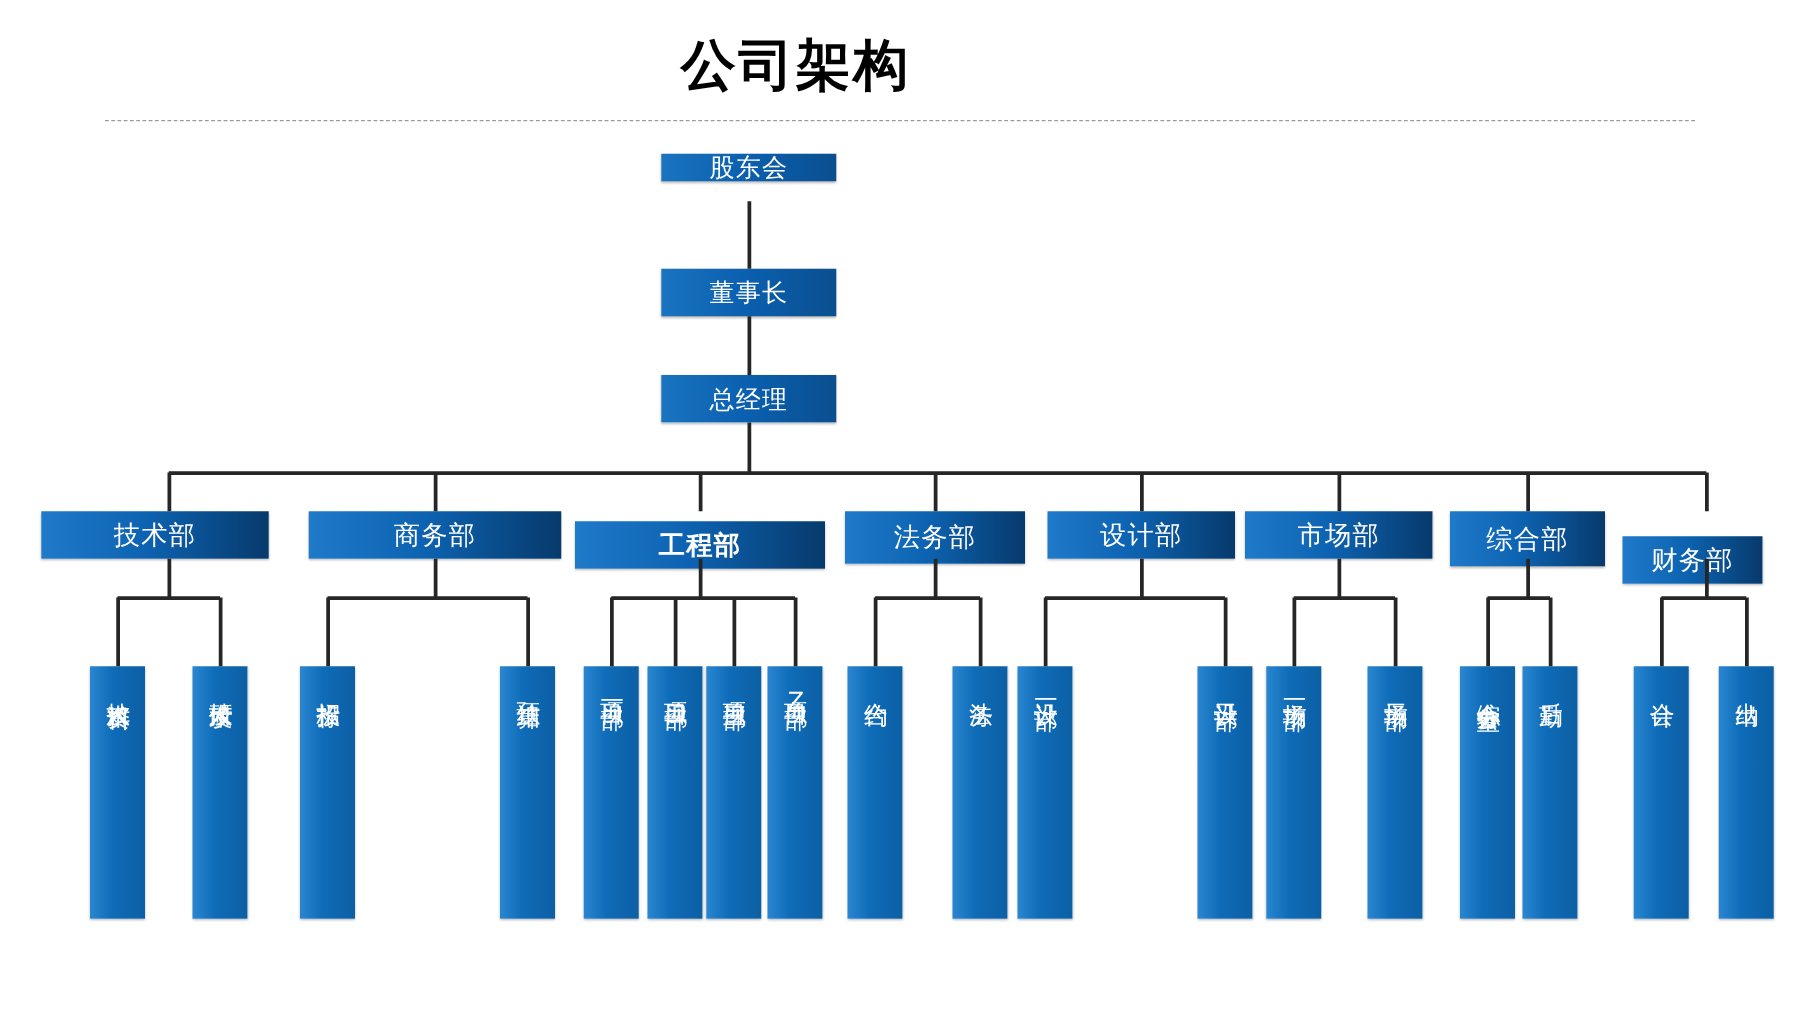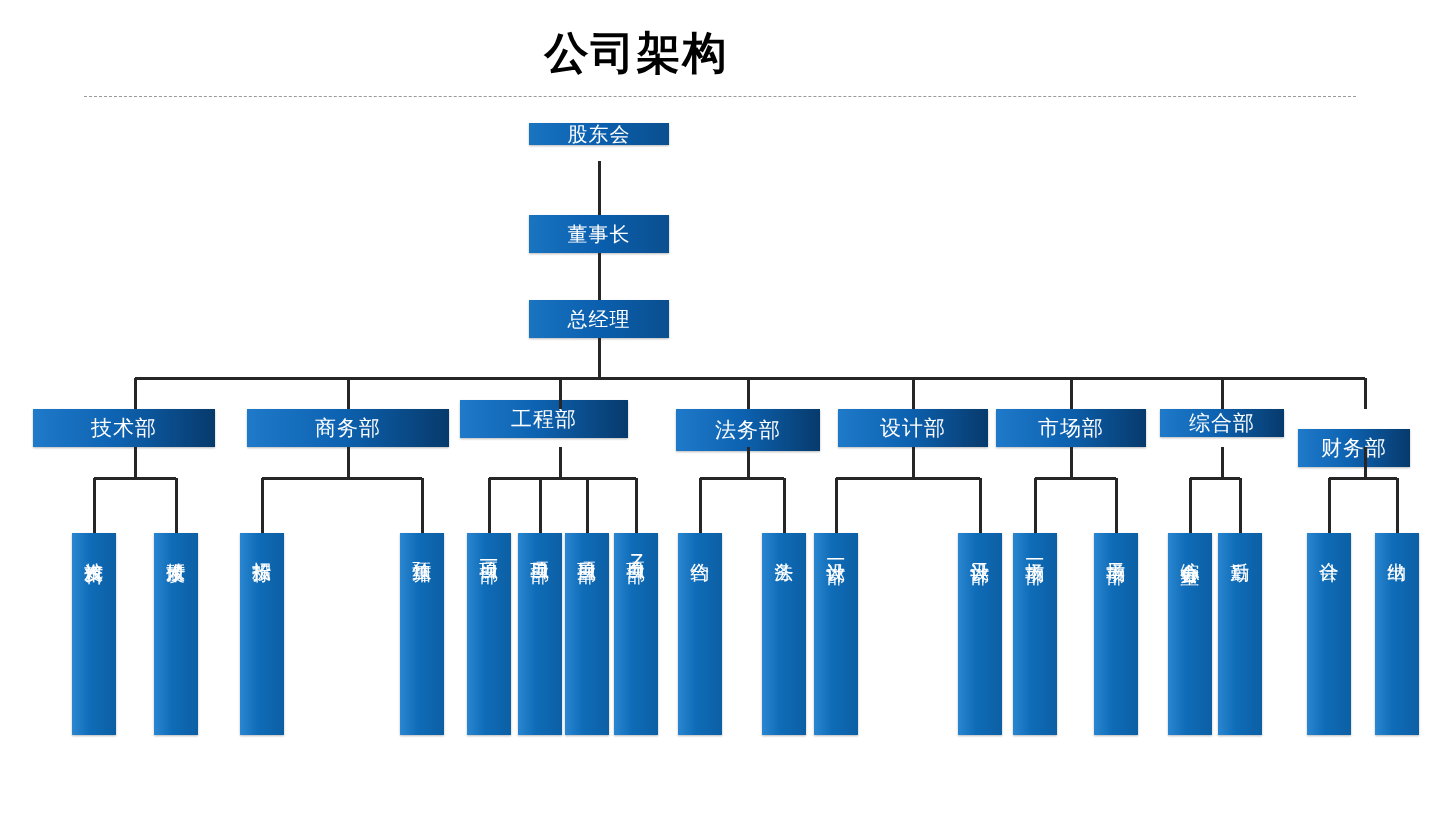--- a/index.html
+++ b/index.html
@@ -108,33 +108,33 @@
       </div>
       <div class="node top" style="left: 529px; top: 300px; width: 140px; height: 38px;">
         <span>总经理</span>
       </div>
       <div class="node dept" style="left: 33px; top: 409px; width: 182px; height: 38px;">
         <span>技术部</span>
       </div>
       <div class="node dept" style="left: 247px; top: 409px; width: 202px; height: 38px;">
         <span>商务部</span>
       </div>
-      <div class="node dept" style="left: 460px; top: 400px; width: 168px; height: 38px;">
+      <div class="node dept" style="left: 460px; top: 417px; width: 200px; height: 38px; font-weight: bold;">
         <span>工程部</span>
       </div>
       <div class="node dept" style="left: 676px; top: 409px; width: 144px; height: 42px;">
         <span>法务部</span>
       </div>
       <div class="node dept" style="left: 838px; top: 409px; width: 150px; height: 38px;">
         <span>设计部</span>
       </div>
       <div class="node dept" style="left: 996px; top: 409px; width: 150px; height: 38px;">
         <span>市场部</span>
       </div>
-      <div class="node dept" style="left: 1160px; top: 409px; width: 124px; height: 28px;">
+      <div class="node dept" style="left: 1160px; top: 409px; width: 124px; height: 44px;">
         <span>综合部</span>
       </div>
       <div class="node dept" style="left: 1298px; top: 409px; width: 112px; height: 38px; margin-top: 20px;">
         <span>财务部</span>
       </div>
       <div class="node sub" style="left: 72px; top: 533px; width: 44px; height: 202px;">
         <span class="vtext">技术资料</span>
       </div>
       <div class="node sub" style="left: 154px; top: 533px; width: 44px; height: 202px;">
         <span class="vtext">技术研发</span>

